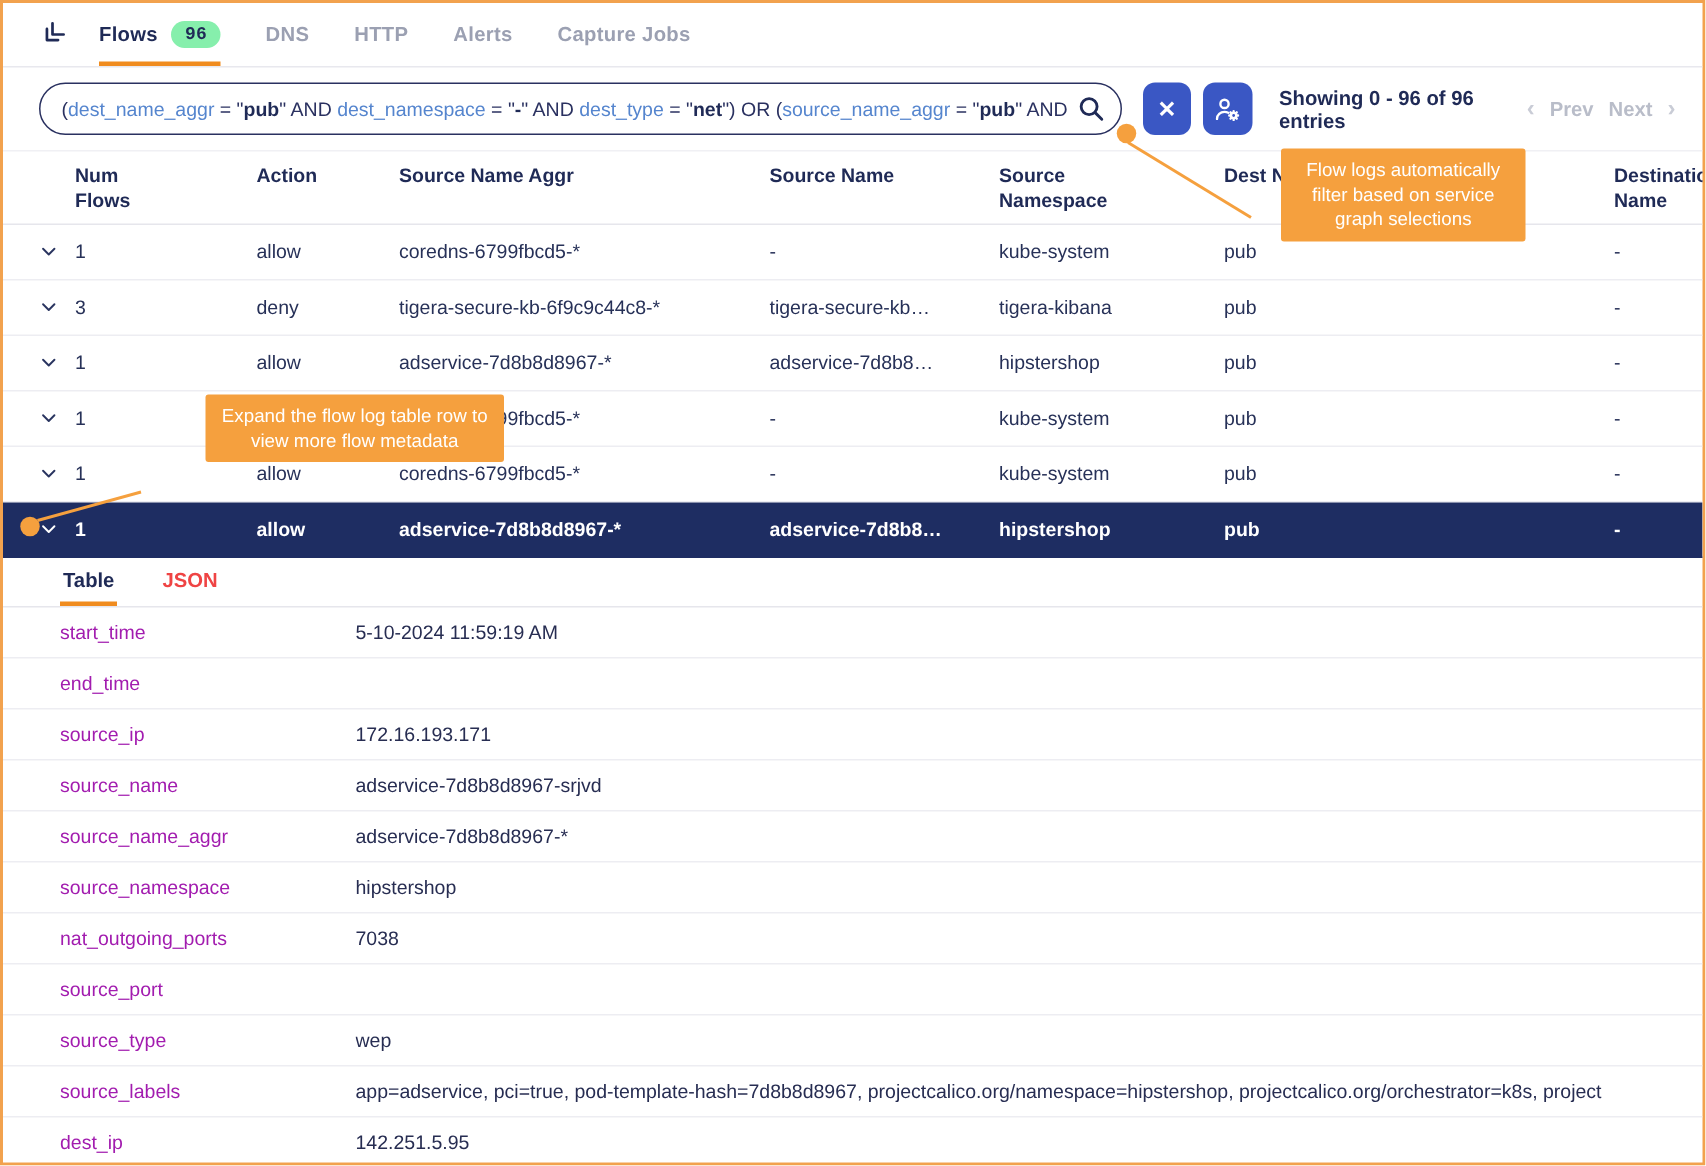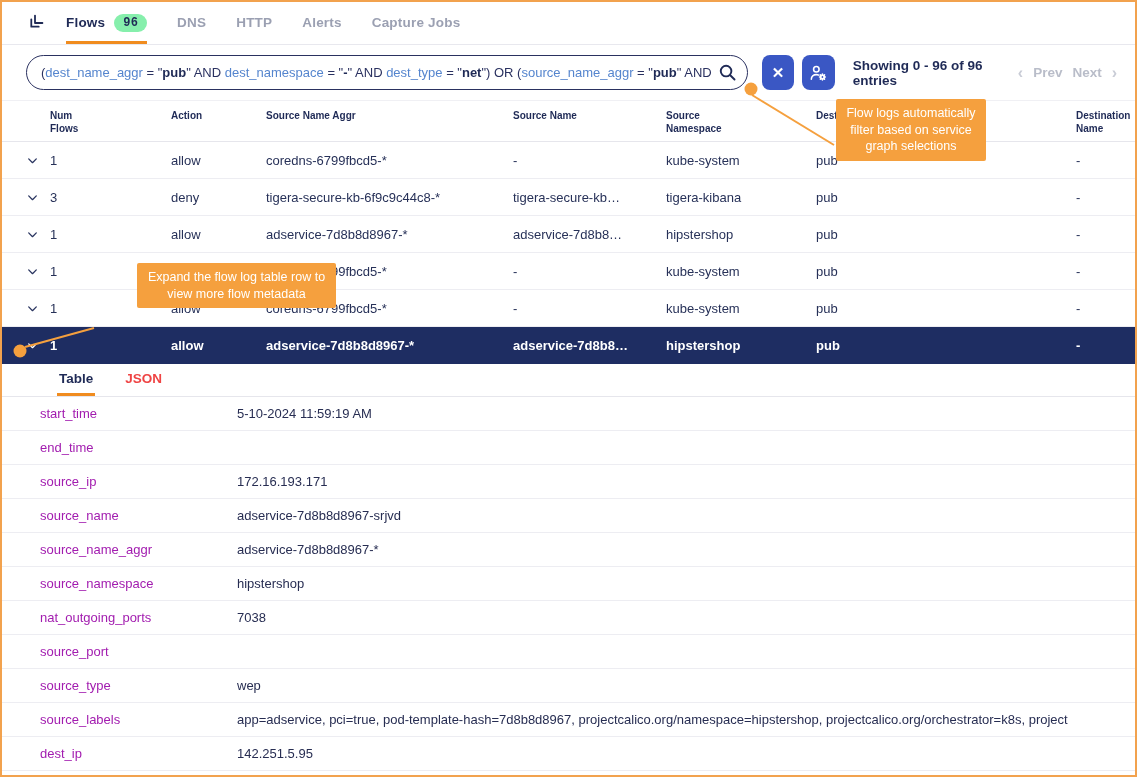--- a/index.html
+++ b/index.html
@@ -33,41 +33,41 @@
   .showing { font-size: 13.5px; color: #1F2A56; font-weight: 600; }
   .pager { margin-left: auto; display: flex; gap: 10px; align-items: center; color: #B9BDC9;
            font-size: 13.5px; font-weight: 600; padding-right: 4px; }
   .pager .chev { font-size: 16px; color: #C9CCD6; cursor: default; }
   .pager span { cursor: pointer; }
 
   
   .grid { display: grid; grid-template-columns: 24px 121px 95px 247px 153px 150px 260px minmax(0,1fr); align-items: center; }
   .flow-table { border-top: 1px solid #f0f0f4; }
   .thead { padding: 8px 0 6px 24px; border-bottom: 1px solid #e6e6ec; align-items: start; }
-  .th { font-size: 10px; font-weight: 700; color: #1F2A56; white-space: pre-line; line-height: 1.3; padding-right: 8px; }
+  .th { font-size: 13px; font-weight: 700; color: #1F2A56; white-space: pre-line; line-height: 1.3; padding-right: 8px; }
   .tr { height: 37px; border-bottom: 1px solid #ededf2; padding-left: 24px; font-size: 13px; color: #273158; cursor: pointer; }
   .td { overflow: hidden; white-space: nowrap; padding-right: 10px; }
   .td.chev { display: flex; align-items: center; color: #2A3560; padding-right: 0; }
   .tr.selected { background: #1E2D62; color: #fff; font-weight: 600; border-bottom-color: #1E2D62; }
   .tr.selected .td.chev { color: #fff; }
 
   
   .detail-tabs { display: flex; gap: 28px; padding: 4px 0 0 38px; border-bottom: 1px solid #e6e6ec; }
   .dtab { font-size: 13.5px; font-weight: 700; color: #ef4444; padding: 3px 2px 7px; border-bottom: 3px solid transparent; cursor: pointer; }
-  .dtab.active { color: #1F2A56; border-bottom-color: #F08C1F; margin-left: 17px; }
+  .dtab.active { color: #1F2A56; border-bottom-color: #F08C1F; }
   .drow { display: grid; grid-template-columns: 197px minmax(0,1fr); padding-left: 38px; height: 34px;
           align-items: center; border-bottom: 1px solid #ededf2; font-size: 13px; }
   .dkey { color: #a21caf; }
   .dval { color: #272D52; overflow: hidden; white-space: nowrap; padding-right: 4px; }
 
   
   .overlay { position: absolute; inset: 0; pointer-events: none; z-index: 30; }
   .callout { position: absolute; z-index: 31; background: #F5A03E; color: #fff; font-size: 12.5px; font-weight: 500;
              line-height: 1.32; text-align: center; padding: 6px 10px; border-radius: 2px; }
-  .callout1 { left: 834px; top: 97px; width: 150px; }
+  .callout1 { left: 852px; top: 97px; width: 163px; }
   .callout2 { left: 87px; top: 261px; width: 199px; margin-left: 48px; }
 </style>
 </head>
 <body>
 
 <div class="page">
 
   <div class="tabbar">
     <span class="collapse-icon">
       <svg width="18" height="18" viewBox="0 0 24 24" fill="none" stroke="#1F2A56" stroke-width="2.4" stroke-linecap="round" stroke-linejoin="round">

